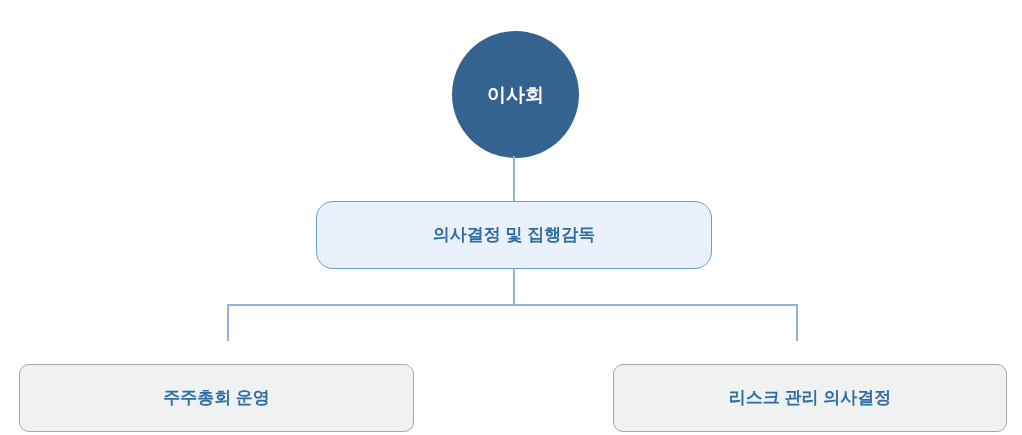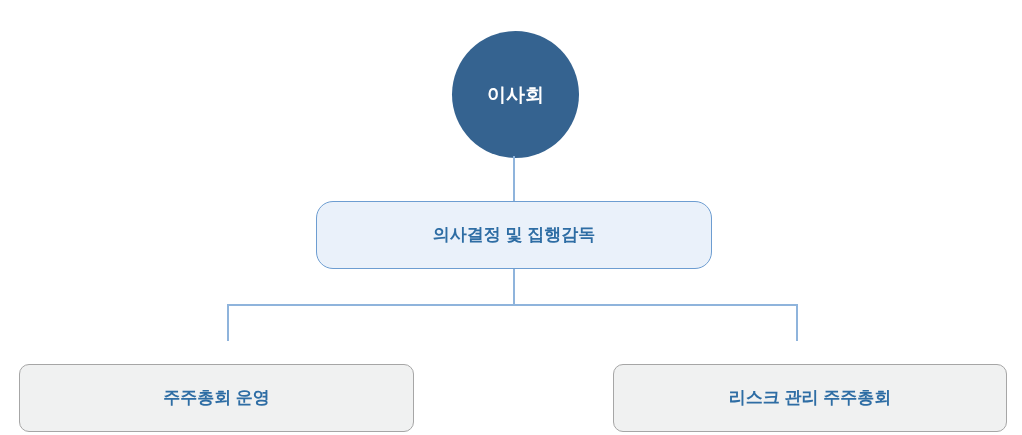--- a/index.html
+++ b/index.html
@@ -93,16 +93,16 @@
   <div class="connector conn-mid-down"></div>
   <div class="connector conn-horizontal"></div>
   <div class="connector conn-drop-left"></div>
   <div class="connector conn-drop-right"></div>
 
   <div class="node gray-box left">
     <span class="node-label">주주총회 운영</span>
   </div>
 
   <div class="node gray-box right">
-    <span class="node-label">리스크 관리 주주총회</span>
+    <span class="node-label">리스크 관리 의사결정</span>
   </div>
 
 </div>
 
 </body></html>

